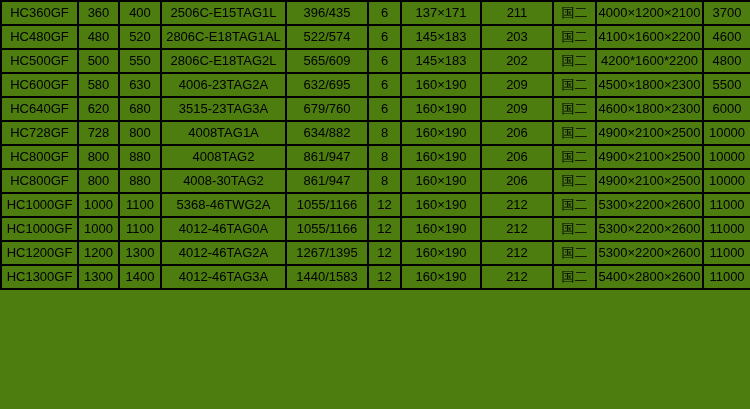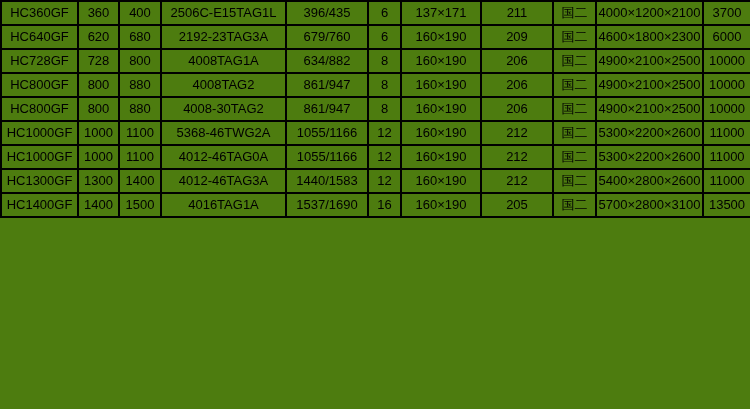--- a/index.html
+++ b/index.html
@@ -74,24 +74,63 @@
           <td>2506C-E15TAG1L</td>
           <td>396/435</td>
           <td>6</td>
           <td>137×171</td>
           <td>211</td>
           <td>国二</td>
           <td>4000×1200×2100</td>
           <td>3700</td>
         </tr>
         <tr>
+          <td>HC480GF</td>
+          <td>480</td>
+          <td>520</td>
+          <td>2806C-E18TAG1AL</td>
+          <td>522/574</td>
+          <td>6</td>
+          <td>145×183</td>
+          <td>203</td>
+          <td>国二</td>
+          <td>4100×1600×2200</td>
+          <td>4600</td>
+        </tr>
+        <tr>
+          <td>HC500GF</td>
+          <td>500</td>
+          <td>550</td>
+          <td>2806C-E18TAG2L</td>
+          <td>565/609</td>
+          <td>6</td>
+          <td>145×183</td>
+          <td>202</td>
+          <td>国二</td>
+          <td>4200*1600*2200</td>
+          <td>4800</td>
+        </tr>
+        <tr>
+          <td>HC600GF</td>
+          <td>580</td>
+          <td>630</td>
+          <td>4006-23TAG2A</td>
+          <td>632/695</td>
+          <td>6</td>
+          <td>160×190</td>
+          <td>209</td>
+          <td>国二</td>
+          <td>4500×1800×2300</td>
+          <td>5500</td>
+        </tr>
+        <tr>
           <td>HC640GF</td>
           <td>620</td>
           <td>680</td>
-          <td>2192-23TAG3A</td>
+          <td>3515-23TAG3A</td>
           <td>679/760</td>
           <td>6</td>
           <td>160×190</td>
           <td>209</td>
           <td>国二</td>
           <td>4600×1800×2300</td>
           <td>6000</td>
         </tr>
         <tr>
           <td>HC728GF</td>
@@ -152,40 +191,40 @@
           <td>4012-46TAG0A</td>
           <td>1055/1166</td>
           <td>12</td>
           <td>160×190</td>
           <td>212</td>
           <td>国二</td>
           <td>5300×2200×2600</td>
           <td>11000</td>
         </tr>
         <tr>
+          <td>HC1200GF</td>
+          <td>1200</td>
+          <td>1300</td>
+          <td>4012-46TAG2A</td>
+          <td>1267/1395</td>
+          <td>12</td>
+          <td>160×190</td>
+          <td>212</td>
+          <td>国二</td>
+          <td>5300×2200×2600</td>
+          <td>11000</td>
+        </tr>
+        <tr>
           <td>HC1300GF</td>
           <td>1300</td>
           <td>1400</td>
           <td>4012-46TAG3A</td>
           <td>1440/1583</td>
           <td>12</td>
           <td>160×190</td>
           <td>212</td>
           <td>国二</td>
           <td>5400×2800×2600</td>
           <td>11000</td>
         </tr>
-        <tr>
-          <td>HC1400GF</td>
-          <td>1400</td>
-          <td>1500</td>
-          <td>4016TAG1A</td>
-          <td>1537/1690</td>
-          <td>16</td>
-          <td>160×190</td>
-          <td>205</td>
-          <td>国二</td>
-          <td>5700×2800×3100</td>
-          <td>13500</td>
-        </tr>
       </tbody>
   </table>
 </div>
 
 </body></html>

